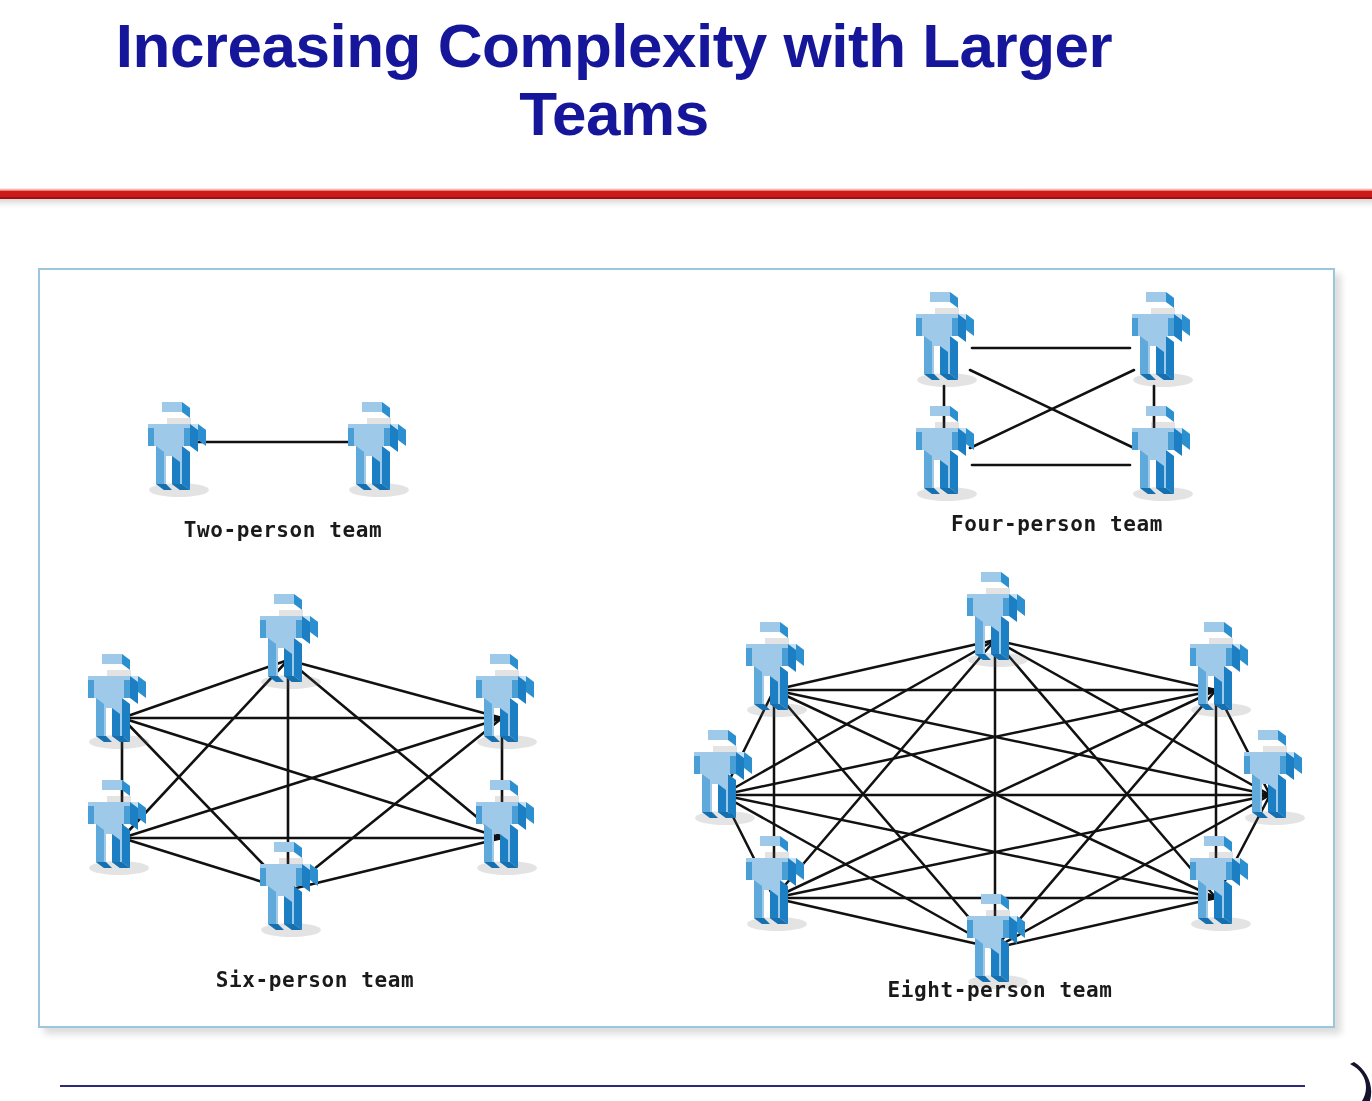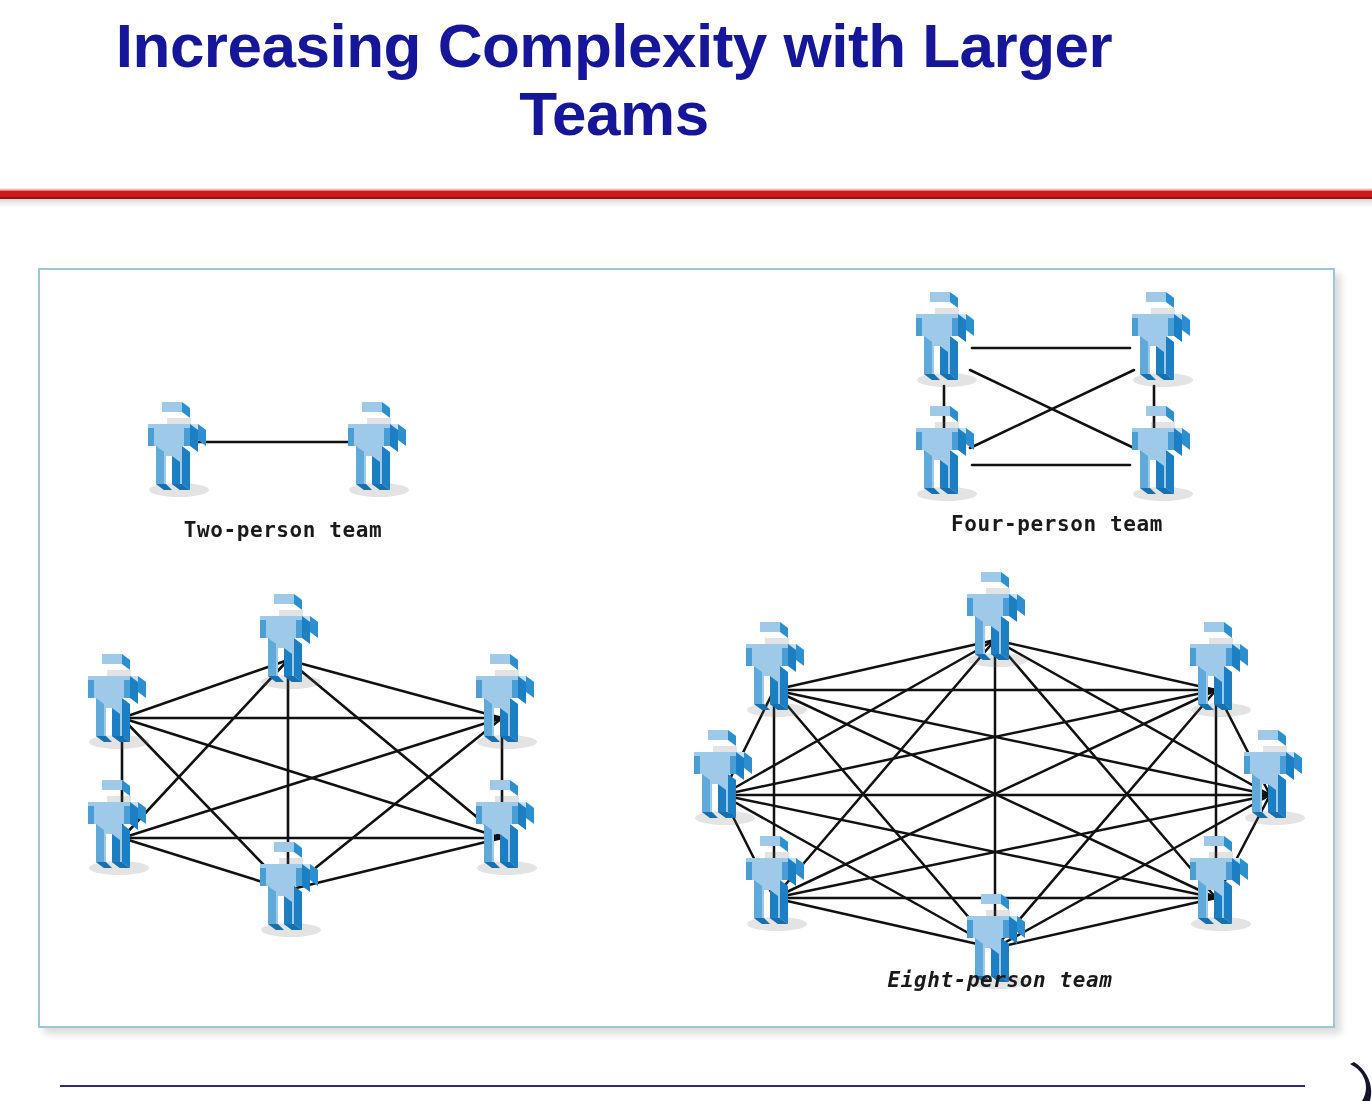--- a/index.html
+++ b/index.html
@@ -223,20 +223,21 @@
           <line x1="72" y1="158" x2="238" y2="330"></line>
           <line x1="452" y1="158" x2="238" y2="330"></line>
         </g>
         <use href="#person-glyph" x="198" y="30" width="84" height="104"></use>
         <use href="#person-glyph" x="26" y="90" width="84" height="104"></use>
         <use href="#person-glyph" x="414" y="90" width="84" height="104"></use>
         <use href="#person-glyph" x="26" y="216" width="84" height="104"></use>
         <use href="#person-glyph" x="414" y="216" width="84" height="104"></use>
         <use href="#person-glyph" x="198" y="278" width="84" height="104"></use>
       </svg>
+      <div class="team-caption" style="top:408px;">Six-person team</div>
     </div>
 
     <div class="team-group" style="left:630px; top:280px; width:660px; height:510px;">
       <svg class="team-svg" width="660" height="440" viewBox="0 0 660 440">
 
         <g stroke="#111111" stroke-width="2.5" stroke-linecap="round">
 
           <line x1="325" y1="90" x2="546" y2="140"></line>
           <line x1="546" y1="140" x2="600" y2="245"></line>
           <line x1="600" y1="245" x2="546" y2="348"></line>
@@ -271,21 +272,21 @@
         </g>
         <use href="#person-glyph" x="285" y="18" width="84" height="104"></use>
         <use href="#person-glyph" x="508" y="68" width="84" height="104"></use>
         <use href="#person-glyph" x="562" y="176" width="84" height="104"></use>
         <use href="#person-glyph" x="508" y="282" width="84" height="104"></use>
         <use href="#person-glyph" x="285" y="340" width="84" height="104"></use>
         <use href="#person-glyph" x="64" y="282" width="84" height="104"></use>
         <use href="#person-glyph" x="12" y="176" width="84" height="104"></use>
         <use href="#person-glyph" x="64" y="68" width="84" height="104"></use>
       </svg>
-      <div class="team-caption" style="top:418px;font-style:italic;">Eight-person team</div>
+      <div class="team-caption" style="top:428px;">Eight-person team</div>
     </div>
 
   </div>
 </div>
 
 <div class="bottom-rule"></div>
 
 <div class="corner-swoosh">
   <svg width="32" height="39" viewBox="0 0 32 39" aria-hidden="true">
     <path d="M10 2 C 26 10, 30 26, 22 39 L 30 39 C 34 24, 28 9, 14 0 Z" fill="#14142E"></path>

